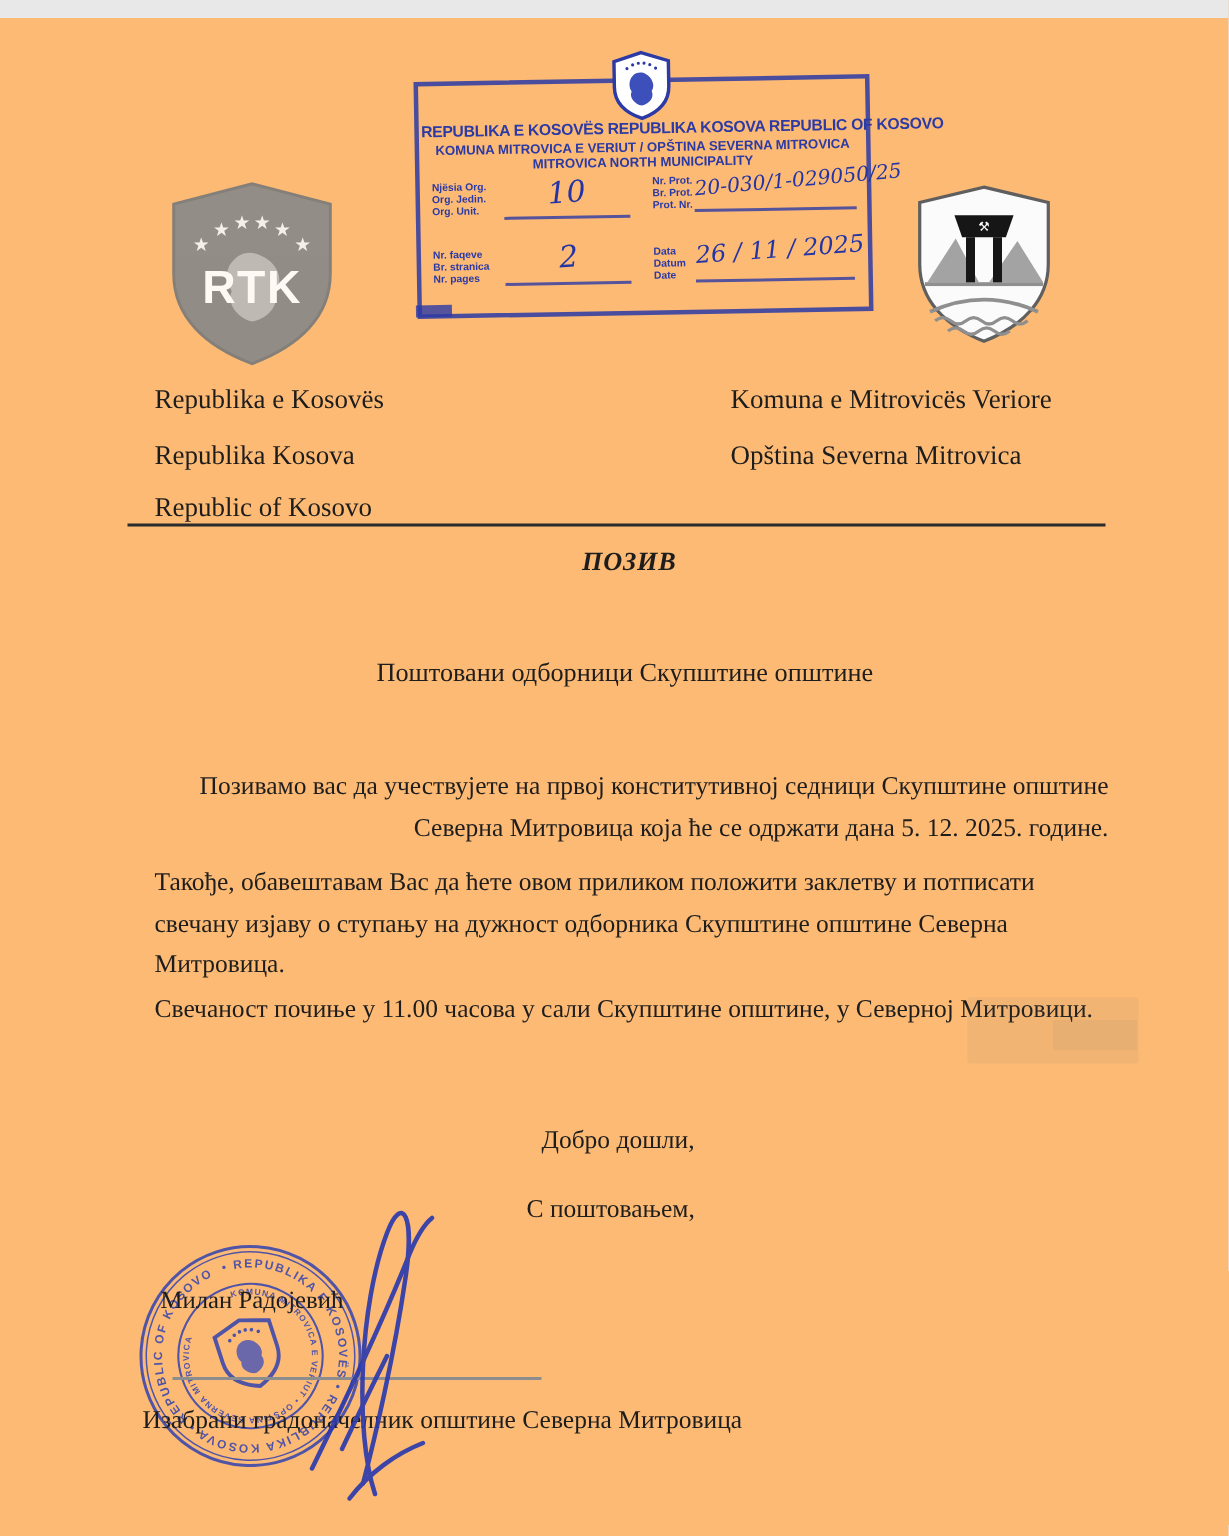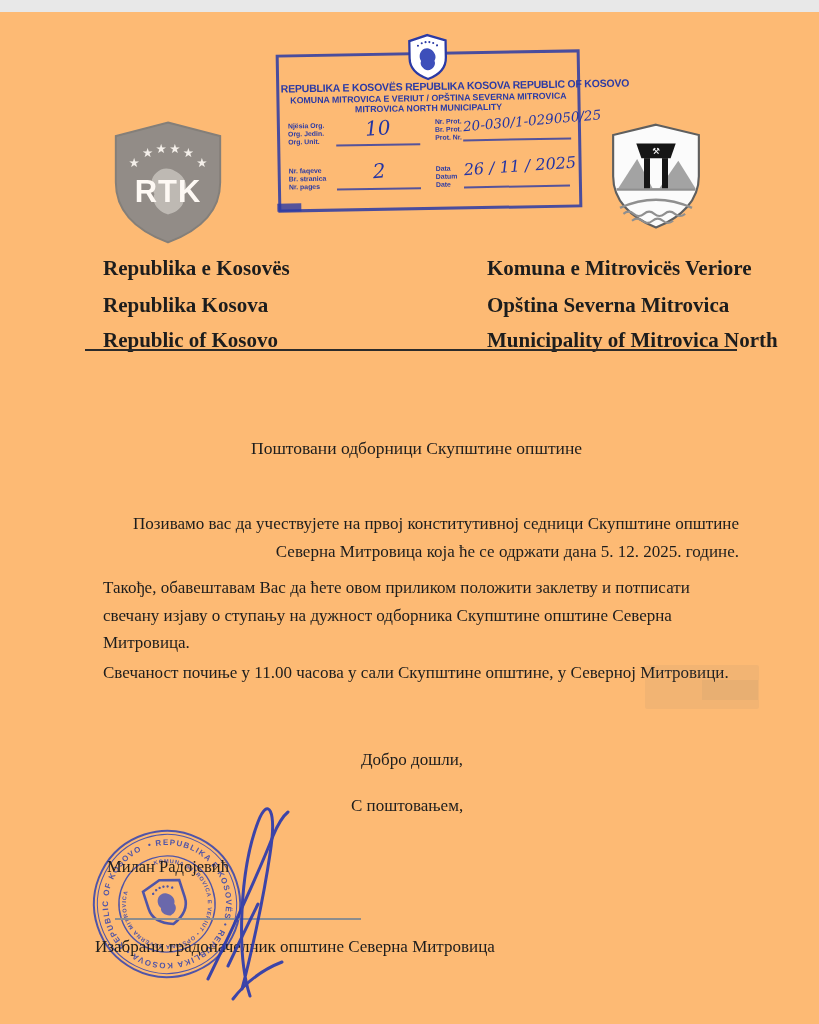--- a/index.html
+++ b/index.html
@@ -23,21 +23,21 @@
   .ps-val{position:absolute;border-bottom:2px solid rgba(42,57,165,.8);text-align:center;}
   .hand{
     font-family:"DejaVu Serif",serif;font-style:italic;color:#2334a4;
     display:inline-block;transform:rotate(-3deg);white-space:nowrap;
   }
   .ps-smudge{position:absolute;left:-4px;bottom:-2px;width:24px;height:8px;background:rgba(42,57,165,.8);}
   
   .rtk-logo{position:absolute;left:110px;top:104px;opacity:.92;}
   .mun-emblem{position:absolute;left:608px;top:101px;}
   
-  .hdr{position:absolute;font-weight:700;font-size:21px;white-space:nowrap;}
+  .hdr{position:absolute;font-weight:400;font-size:18px;white-space:nowrap;}
   .hdr-l{left:103px;}
   .hdr-r{left:487px;}
   .rule{position:absolute;left:85px;top:337px;width:652px;height:2px;background:#2b2b2b;}
   
   .doc-title{position:absolute;left:103px;top:352px;width:633px;text-align:center;
     font-weight:700;font-style:italic;font-size:17.5px;letter-spacing:.5px;}
   .salutation{position:absolute;left:251px;top:426px;font-size:17.5px;white-space:nowrap;}
   .para{position:absolute;left:103px;width:636px;margin:0;font-size:17px;line-height:27.5px;}
   .p1{top:498px;text-align:right;} .p2{top:562px;} .p3{top:647px;} .p4{top:705px;}
   .closing{position:absolute;font-size:17px;white-space:nowrap;}
@@ -138,23 +138,23 @@
     <path d="M14 101 Q56 82 98 101" stroke="#8f8f8f" stroke-width="3" fill="none"></path>
     <path d="M18 108 q6 -5 12 0 t12 0 t12 0 t12 0 t12 0 t12 0" stroke="#8f8f8f" stroke-width="2.5" fill="none"></path>
     <path d="M28 116 q6 -5 12 0 t12 0 t12 0 t12 0" stroke="#8f8f8f" stroke-width="2.5" fill="none"></path>
   </svg>
 
   <div class="hdr hdr-l" style="top:244px;">Republika e Kosovës</div>
   <div class="hdr hdr-l" style="top:281px;">Republika Kosova</div>
   <div class="hdr hdr-l" style="top:316px;">Republic of Kosovo</div>
   <div class="hdr hdr-r" style="top:244px;">Komuna e Mitrovicës Veriore</div>
   <div class="hdr hdr-r" style="top:281px;text-align:center;">Opština Severna Mitrovica</div>
-  <div class="hdr hdr-r" style="top:316px;">Municipality of Mitrovica North</div>
   <div class="rule"></div>
 
+  <div class="doc-title">ПОЗИВ</div>
   <div class="salutation">Поштовани одборници Скупштине општине</div>
   <p class="para p1">Позивамо вас да учествујете на првој конститутивној седници Скупштине општине Северна Митровица која ће се одржати дана 5. 12. 2025. године.</p>
   <p class="para p2">Такође, обавештавам Вас да ћете овом приликом положити заклетву и потписати свечану изјаву о ступању на дужност одборника Скупштине општине Северна Митровица.</p>
   <p class="para p3">Свечаност почиње у 11.00 часова у сали Скупштине општине, у Северној Митровици.</p>
   <div class="closing c1">Добро дошли,</div>
   <div class="closing c2">С поштовањем,</div>
 
   <div class="wm1"></div>
   <div class="wm2"></div>
 

